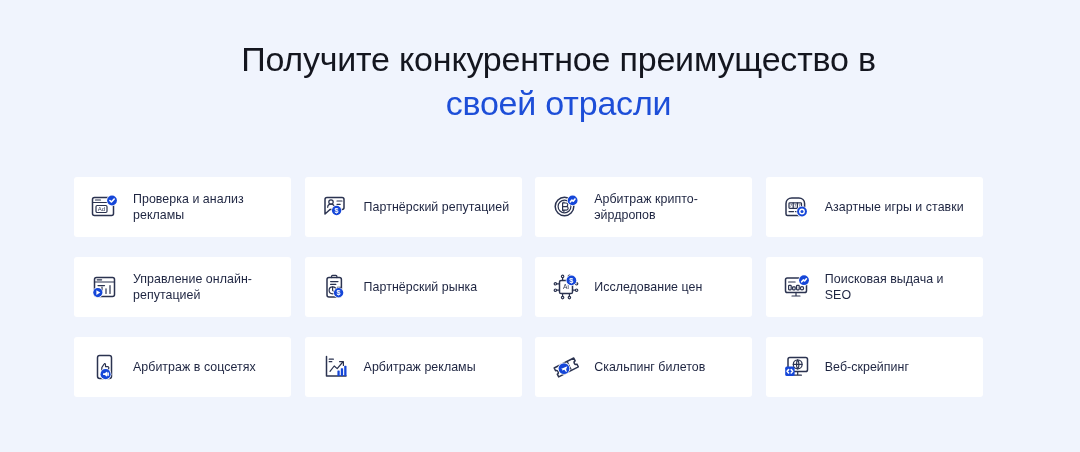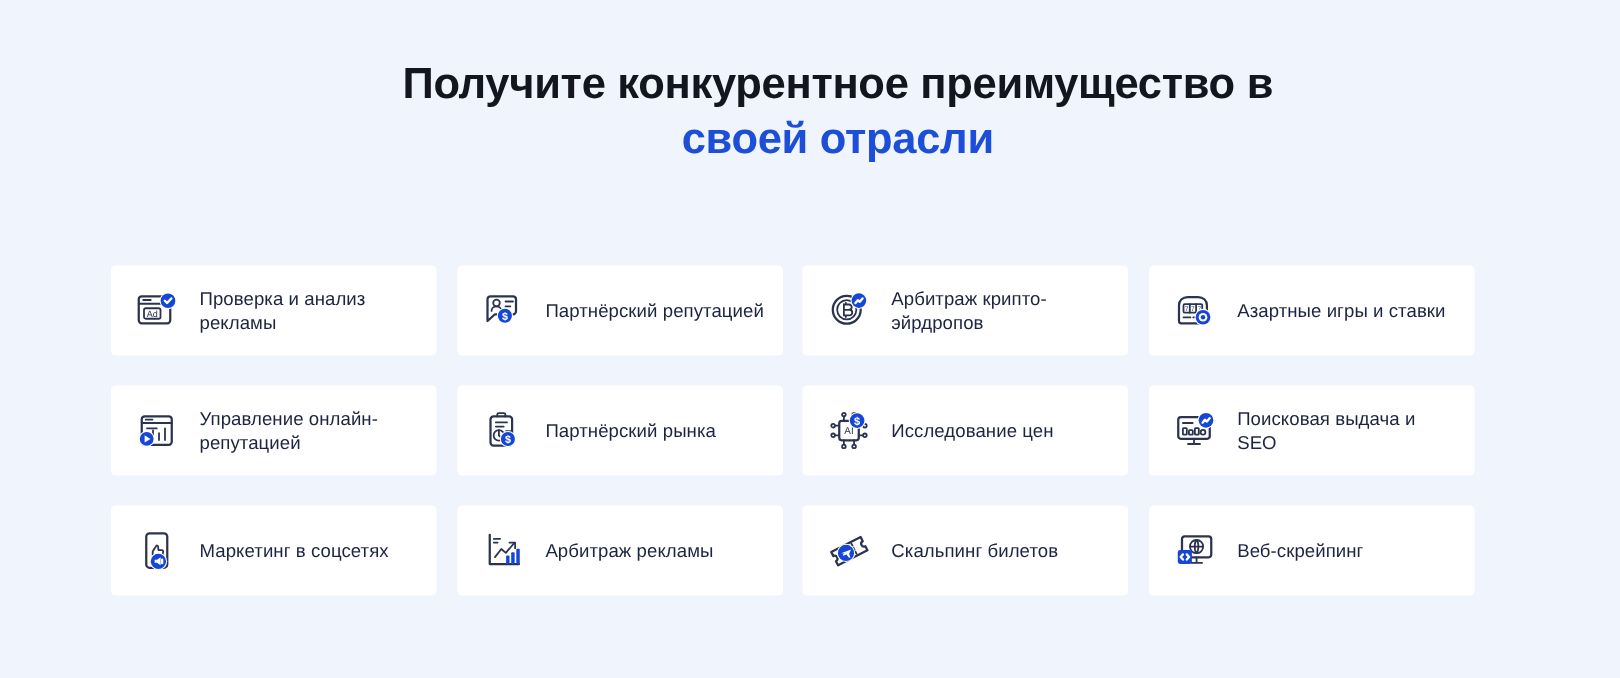--- a/index.html
+++ b/index.html
@@ -21,22 +21,22 @@
   }
 
   
   .heading {
     text-align: center;
     padding-top: 38px;
     line-height: 1.28;
   }
   .heading-line {
     display: block;
-    font-size: 29px;
-    font-weight: 700;
+    font-size: 34px;
+    font-weight: 400;
     letter-spacing: -0.2px;
     color: #14161f;
     margin-left: 37px;
   }
   .heading-line.accent {
     color: #1d4ed8;
   }
 
   
   .grid {
@@ -243,21 +243,21 @@
         <svg viewBox="0 0 32 32">
           <rect class="st" x="8.5" y="4.5" width="14" height="23" rx="2.2"></rect>
           <path class="st-thin" d="M14 25.4h3"></path>
           <path class="st-thin" d="M12.8 16.6v4.3M12.8 16.6l2.3-3.6c.3-.5 1.1-.4 1.3.2l.2 2.5h2.2a1 1 0 0 1 1 1.2l-.7 3.4a1 1 0 0 1-1 .8h-5.3"></path>
           <circle cx="16.6" cy="23.2" r="5.8" fill="#ffffff"></circle>
           <circle class="badge" cx="16.6" cy="23.2" r="5.1"></circle>
           <path class="badge-mark-f" d="M14.1 22.2h1.6l2.4-1.7v5.3l-2.4-1.7h-1.6z"></path>
           <path class="badge-mark" d="M19.1 22.1v2.2"></path>
         </svg>
       </span>
-      <span class="card-label">Маркетинг в соцсетях</span>
+      <span class="card-label">Арбитраж в соцсетях</span>
     </div>
 
     <div class="card">
       <span class="card-icon">
         <svg viewBox="0 0 32 32">
           <path class="st" d="M6.5 5.5v19.5h19.5"></path>
           <path class="st-thin" d="M10 20.4l4.2-5.4 3 2.6 5.6-6.6"></path>
           <path class="st-thin" d="M19.6 10.7h3.8v3.8"></path>
           <path class="st-thin" d="M9.2 8.2h4.2M9.2 10.7h2.6"></path>
           <rect class="badge" x="17.4" y="19.4" width="2.3" height="5.6" rx="0.6"></rect>

